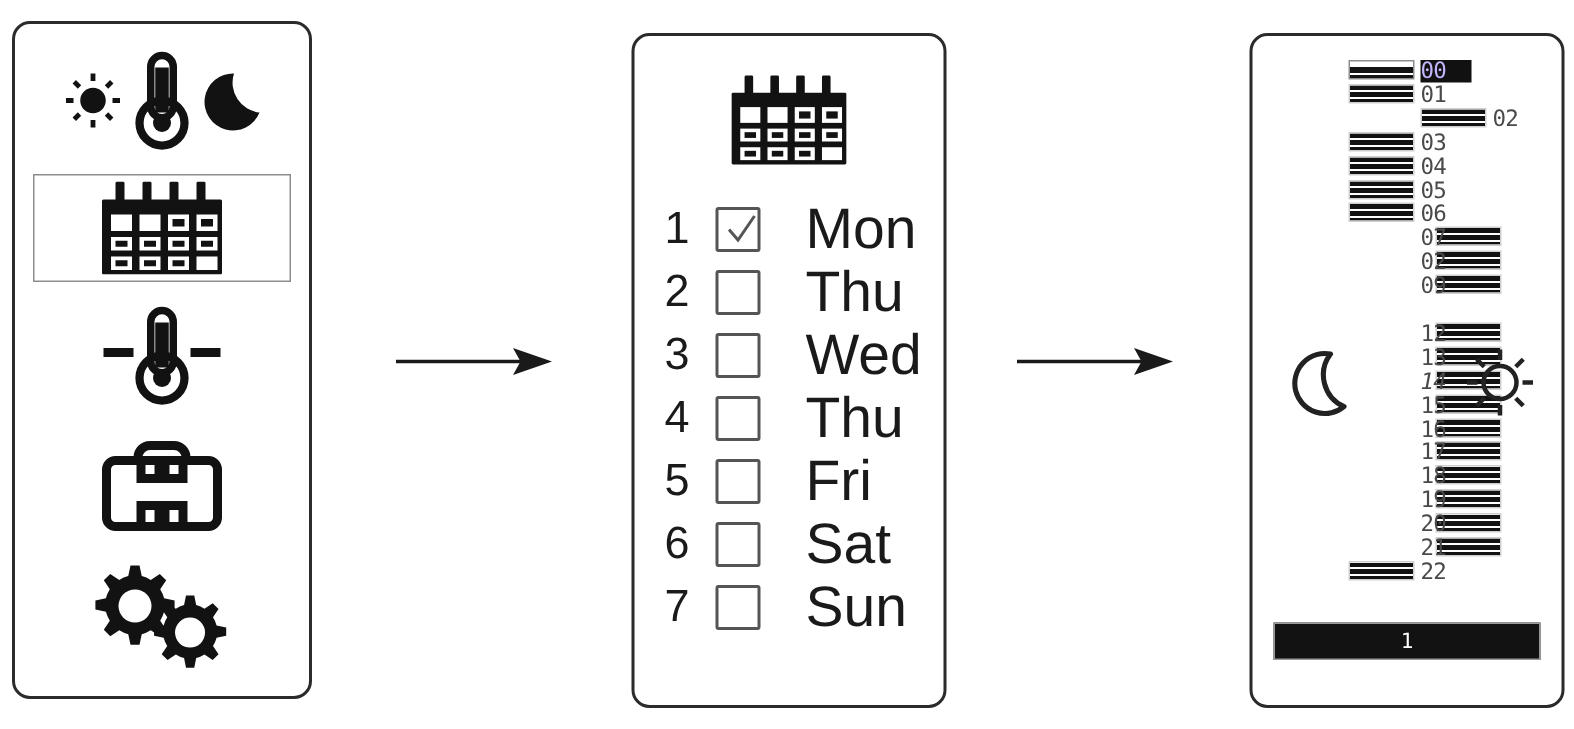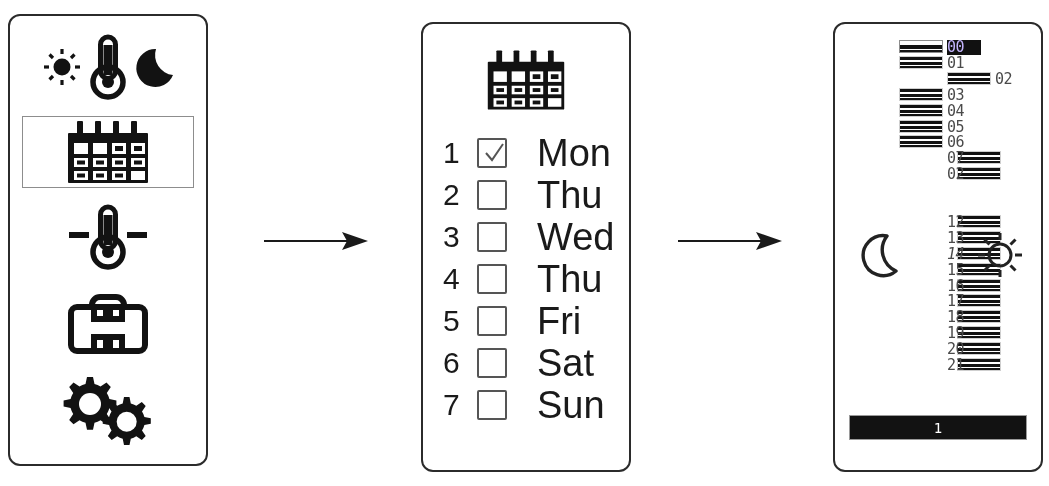--- a/index.html
+++ b/index.html
@@ -433,20 +433,24 @@
           <span class="hour-label">06</span>
         </div>
         <div class="hour-row" style="top: 127.3px;">
           <span class="hour-bar day"></span>
           <span class="hour-label">07</span>
         </div>
         <div class="hour-row" style="top: 143.2px;">
           <span class="hour-bar day"></span>
           <span class="hour-label">02</span>
         </div>
+        <div class="hour-row" style="top: 159.1px;">
+          <span class="hour-bar day"></span>
+          <span class="hour-label">09</span>
+        </div>
         <div class="hour-row" style="top: 190.9px;">
           <span class="hour-bar day"></span>
           <span class="hour-label">12</span>
         </div>
         <div class="hour-row" style="top: 206.8px;">
           <span class="hour-bar day"></span>
           <span class="hour-label">13</span>
         </div>
         <div class="hour-row" style="top: 222.7px; font-style: italic;">
           <span class="hour-bar day"></span>
@@ -472,20 +476,24 @@
           <span class="hour-bar day"></span>
           <span class="hour-label">19</span>
         </div>
         <div class="hour-row" style="top: 318.1px;">
           <span class="hour-bar day"></span>
           <span class="hour-label">20</span>
         </div>
         <div class="hour-row" style="top: 334px;">
           <span class="hour-bar day"></span>
           <span class="hour-label">21</span>
+        </div>
+        <div class="hour-row" style="top: 349.9px;">
+          <span class="hour-bar night"></span>
+          <span class="hour-label">22</span>
         </div>
       </div>
 
     <div id="moon-icon-hours">
       <svg width="46" height="46" viewBox="0 0 46 46">
         <path d="M30 4 a20 20 0 1 0 9 35 a23 23 0 0 1 -9 -35 Z" fill="none" stroke="#222222" stroke-width="3.4" stroke-linejoin="round"></path>
       </svg>
     </div>
 
     <div id="sun-icon-hours">

